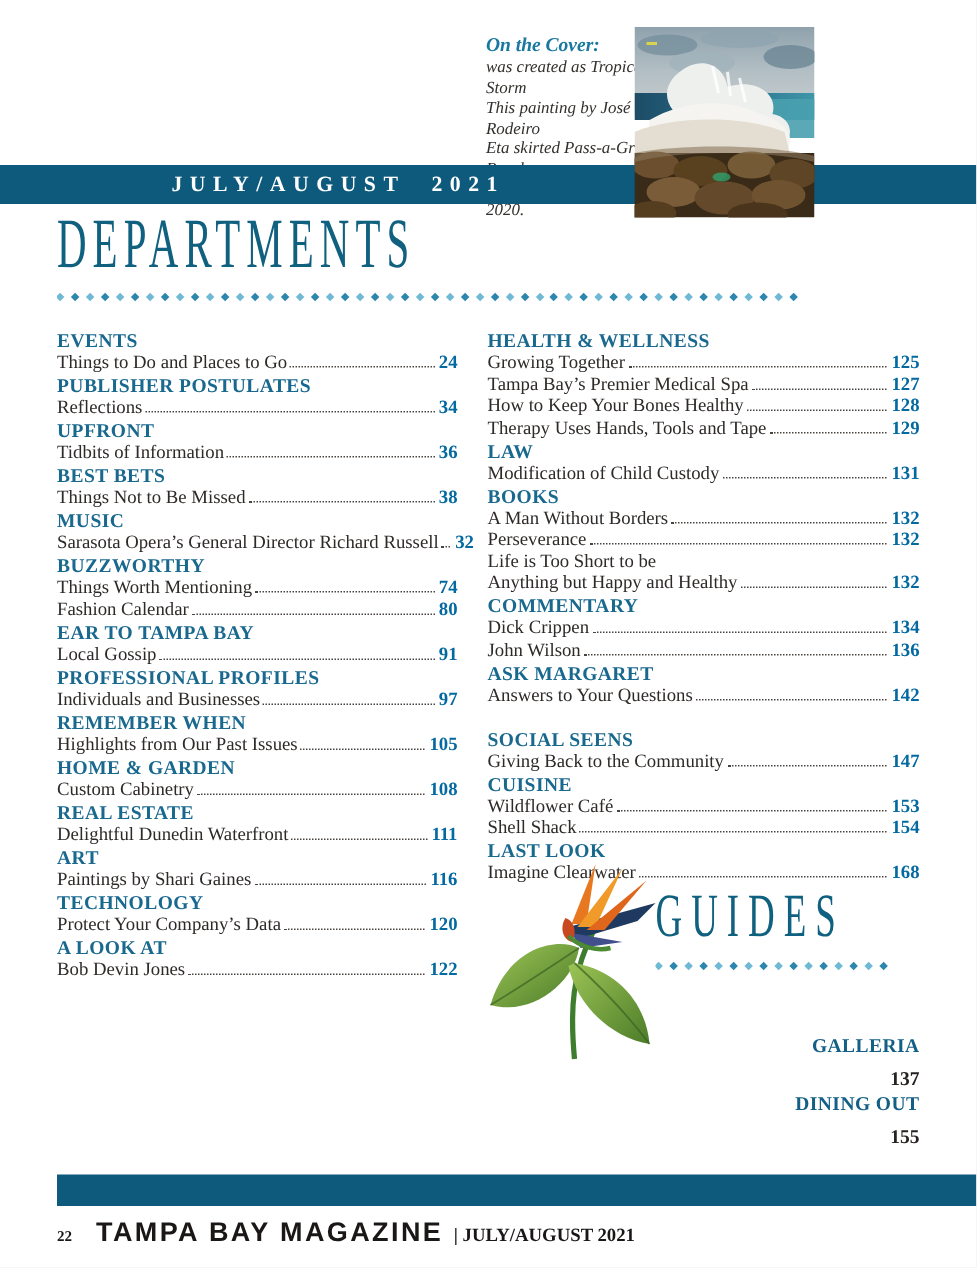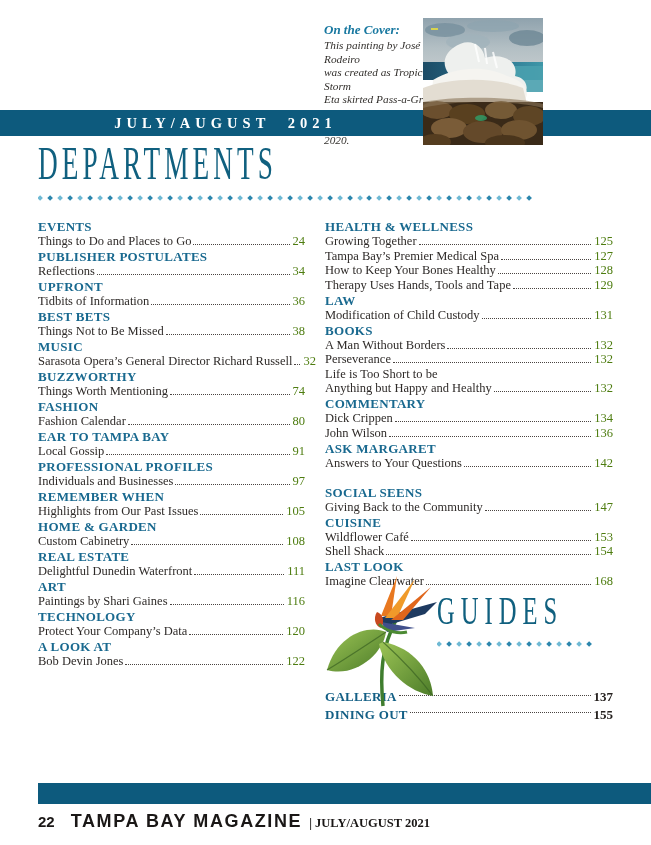--- a/index.html
+++ b/index.html
@@ -50,50 +50,50 @@
   .col-right { left:325px; width:288px; }
   .toc-section { margin-bottom:0; }
   .toc-heading {
     font-size:13px; line-height:15px; font-weight:bold; color:#19698f;
     letter-spacing:0.3px; font-family:Liberation Serif, serif;
   }
   .toc-heading.gap { margin-top:14px; }
   .toc-entry { display:flex; align-items:baseline; font-size:12.5px; line-height:14.5px; color:#2e2a28; }
   .toc-entry .t { white-space:nowrap; }
   .toc-entry .leader { flex:1 1 auto; border-bottom:1.6px dotted #4a4441; margin:0 3px 3px 2px; min-width:6px; }
-  .toc-entry .p { font-weight:normal; color:#4d7c0f; }
+  .toc-entry .p { font-weight:bold; color:#0369a1; }
   .toc-section { padding-bottom:0.5px; }
 
   
   .flower { position:absolute; left:323px; top:574px; width:122px; height:134px; z-index:2; }
   .guides-entries { position:absolute; left:325px; top:688px; width:288px; }
-  .guide-entry { display:flex; align-items:center; font-size:13px; line-height:17.5px; }
+  .guide-entry { display:flex; align-items:flex-end; font-size:13px; line-height:17.5px;flex-direction:column; }
   .guide-entry .t { font-weight:bold; color:#135f85; letter-spacing:0.3px; white-space:nowrap; }
   .guide-entry .leader { flex:1 1 auto; border-bottom:1.6px dotted #4a4441; margin:0 3px 3px 2px; }
   .guide-entry .p { font-weight:bold; color:#262220; }
 
   
   .bottom-bar { position:absolute; left:38px; top:783px; width:613px; height:21px; background:#0d5a7d; }
   .footer { position:absolute; left:38px; top:811px; display:flex; align-items:baseline; }
-  .footer .num { font-family:Liberation Sans, sans-serif; font-weight:bold; font-size:15px; color:#1a1716; }
+  .footer .num { font-family:Liberation Serif, serif; font-weight:bold; font-size:10px; color:#1a1716; }
   .footer .mag { font-family:"Liberation Sans", sans-serif; font-weight:bold; font-size:18px;
                  letter-spacing:1.6px; color:#1a1716; margin-left:16px; }
   .footer .iss { font-family:"Liberation Serif", serif; font-weight:bold; font-size:12.5px;
                  color:#1a1716; margin-left:7px; }
 </style>
 </head>
 <body>
 
 <div id="page">
 
   <div class="cover-note">
     <div class="cover-label">On the Cover:</div>
     <div id="cover-lines">
+        <div class="cover-line">was created as Tropical Storm</div>
         <div class="cover-line">This painting by José Rodeiro</div>
-        <div class="cover-line">was created as Tropical Storm</div>
         <div class="cover-line">Eta skirted Pass-a-Grille Beach</div>
         <div class="cover-line">on its way to Cedar Key in 2020.</div>
       </div>
   </div>
 
   <svg class="painting" viewBox="0 0 120 127" preserveAspectRatio="none">
     <defs>
       <linearGradient id="sky" x1="0" y1="0" x2="0" y2="1">
         <stop offset="0" stop-color="#8fa2ad"></stop>
         <stop offset="0.5" stop-color="#b3bfc4"></stop>
@@ -235,21 +235,20 @@
       </div>
       <div class="toc-section">
         <div class="toc-heading">BUZZWORTHY</div>
         <div class="toc-entry">
           <span class="t">Things Worth Mentioning</span>
           <span class="leader"></span>
           <span class="p">74</span>
         </div>
       </div>
       <div class="toc-section">
-        <div class="toc-heading">FASHION</div>
         <div class="toc-entry">
           <span class="t">Fashion Calendar</span>
           <span class="leader"></span>
           <span class="p">80</span>
         </div>
       </div>
       <div class="toc-section">
         <div class="toc-heading">EAR TO TAMPA BAY</div>
         <div class="toc-entry">
           <span class="t">Local Gossip</span>

